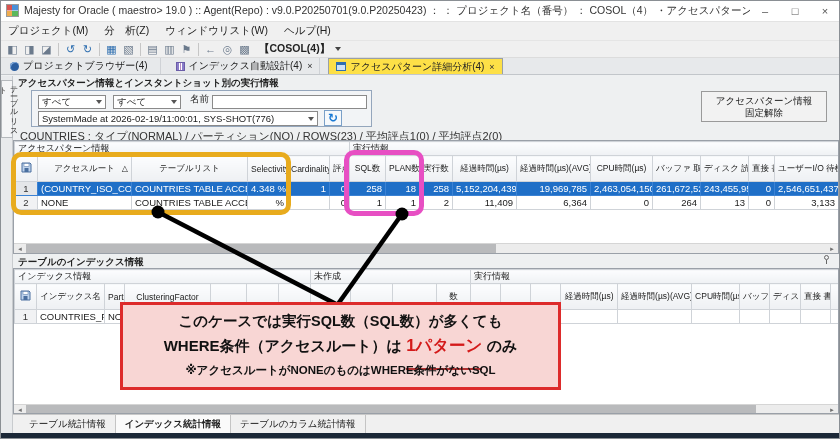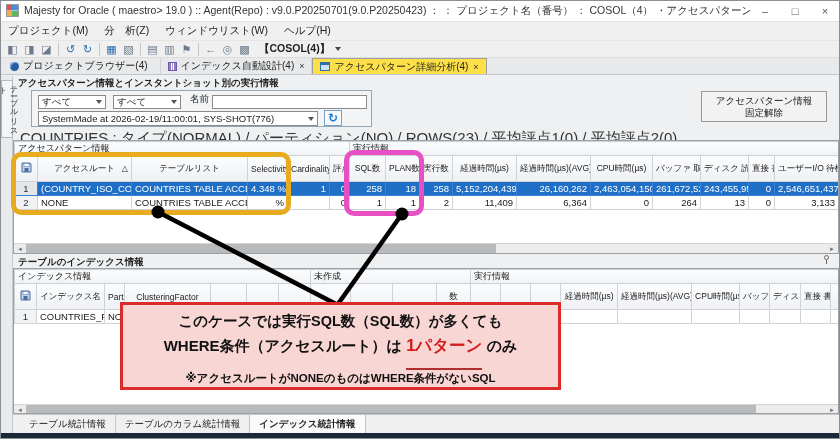--- a/index.html
+++ b/index.html
@@ -22,36 +22,36 @@
 
   
   .toolbar { left:0; top:40px; width:840px; height:18px; background:#f0f0f0; border-top:1px solid #e5e5e5; border-bottom:1px solid #dcdcdc; display:flex; align-items:center; padding-left:4px; }
   .tbi { width:17px; height:15px; display:flex; align-items:center; justify-content:center; font-size:11px; color:#6b7a8c; }
   .tbi.blue { color:#2f6fb0; }
   .tsep { width:1px; height:13px; background:#c6c6c6; margin:0 3px; }
   .ctx { font-size:10.5px; font-weight:bold; color:#222; margin-left:6px; }
   .caret { width:0; height:0; border-left:3px solid transparent; border-right:3px solid transparent; border-top:4px solid #444; margin-left:5px; }
 
   
-  .tabbar { left:0; top:58px; width:840px; height:17px; background:#e7e9eb; border-bottom:1px solid #c2c6ca; display:flex; align-items:flex-start; padding-left:3px; }
+  .tabbar { left:0; top:58px; width:840px; height:17px; background:#e7e9eb; border-bottom:1px solid #c2c6ca; display:flex; align-items:flex-start; padding-left:3px;gap:8px; }
   .tab { height:16px; display:flex; align-items:center; padding:0 7px; font-size:10px; color:#222; border-right:1px solid #cfd2d6; }
   .tab.active { background:#fde047; border:1px solid #9aa0a6; border-bottom:none; }
   .ticon { margin-right:4px; display:inline-block; }
   .ticon1 { width:9px; height:9px; border-radius:50%; background:#2a5d9f; box-shadow:inset 1px 1px 0 #7da7d9; }
   .ticon2 { width:9px; height:9px; border:1px solid #6a5da8; background:linear-gradient(90deg,#8a7cc8 30%,#fff 30%,#fff 36%,#b48ac0 36%,#b48ac0 64%,#fff 64%,#fff 70%,#8a7cc8 70%); }
   .ticon3 { width:10px; height:9px; border:1px solid #2f6fb0; border-top:3px solid #2f6fb0; background:linear-gradient(90deg,#cfe2f5 45%,#2f6fb0 45%,#2f6fb0 55%,#cfe2f5 55%); }
   .tclose { margin-left:5px; font-size:9px; color:#333; }
 
   
   .sidestrip { left:0; top:76px; width:13px; height:363px; background:#e8eaec; border-right:1px solid #c8cbce; }
   .vtab { left:1px; top:80px; width:12px; height:58px; background:#f4f5f6; border:1px solid #b4b8bc; font-size:8px; color:#333; writing-mode:vertical-rl; text-orientation:upright; display:flex; align-items:center; justify-content:center; letter-spacing:1px; }
 
   
   .sechdr { font-size:9.5px; color:#222;font-weight:bold; }
-  .caption { font-size:15px; color:#333; }
+  .caption { font-size:11px; color:#333; }
 
   
   .filterbox { left:31px; top:90px; width:341px; height:37px; border:1px solid #94a6bc; background:#f2f4f6; }
   .select { position:absolute; background:#fff; border:1px solid #8a8a8a; font-size:9.5px; display:flex; align-items:center; padding:0 3px; }
   .select .sval { flex:1; overflow:hidden; white-space:nowrap; }
   .dn { width:0; height:0; border-left:3px solid transparent; border-right:3px solid transparent; border-top:4px solid #555; }
   .inlabel { position:absolute; font-size:9.5px; color:#222; }
   .tinput { position:absolute; background:#fff; border:1px solid #8a8a8a; font-size:9.5px; padding:0 2px; font-family:inherit; }
   .refreshbtn { position:absolute; width:18px; height:16px; background:#f6f9fc; border:1px solid #7aa0c8; color:#1a7ad4; font-size:12px; font-weight:bold; display:flex; align-items:center; justify-content:center; }
   .pinbtn { left:701px; top:91px; width:126px; height:31px; background:#f2f2f2; border:1px solid #9a9a9a; font-size:9.5px; color:#222; display:flex; flex-direction:column; align-items:center; justify-content:center; line-height:1.25; }
@@ -84,21 +84,21 @@
   .hl { position:absolute; border-radius:10px; z-index:40; pointer-events:none; }
   .hl.yellow { left:11px; top:152px; width:280px; height:63px; border:5px solid #e8ab1d; }
   .hl.pink { left:344px; top:150px; width:80px; height:66px; border:5px solid #e74fc3; }
   svg.lines { position:absolute; left:0; top:0; z-index:45; pointer-events:none; }
 
   
   .note { left:120px; top:302px; width:441px; height:88px; background:#f8d6d4; border:3px solid #dd2b2b; z-index:50; text-align:center; padding-top:7px; }
   .note .l1 { font-size:14.5px; font-weight:bold; color:#111; }
   .note .l2 { font-size:15px; font-weight:bold; color:#111; margin-top:4px; }
   .note .em { color:#d41a1a; font-size:16.5px; border-bottom:2.5px solid #b03030; padding-bottom:14px; }
-  .note .l3 { font-size:11.5px; font-weight:bold; color:#111; margin-top:14px; }
+  .note .l3 { font-size:11.5px; font-weight:bold; color:#111; margin-top:6px; }
 
   
   .pinicon { display:flex; flex-direction:column; align-items:center; }
   .pinicon .head { width:5px; height:5px; border:1.5px solid #666; border-radius:50%; }
   .pinicon .stem { width:1.5px; height:4px; background:#666; }
 
   
   .btabs { left:13px; top:414px; width:827px; height:19px; background:#f0f0f0; border-top:1px solid #c8c8c8; display:flex; align-items:stretch; padding-left:7px; }
   .btab { display:flex; align-items:center; padding:0 9px; font-size:9.5px; color:#222; border-right:1px solid #c4c4c4; }
   .btab.active { font-weight:bold; background:#fafafa; }
@@ -252,21 +252,21 @@
       <td class="numcell">1</td>
       <td>(COUNTRY_ISO_CODE, =)</td>
       <td>COUNTRIES TABLE ACCESS FULL</td>
       <td class="num">4.348 %</td>
       <td class="num">1</td>
       <td class="num">0</td>
       <td class="num">258</td>
       <td class="num">18</td>
       <td class="num">258</td>
       <td class="num">5,152,204,439</td>
-      <td class="num">26,160,262</td>
+      <td class="num">19,969,785</td>
       <td class="num">2,463,054,150</td>
       <td class="num">261,672,522</td>
       <td class="num">243,455,959</td>
       <td class="num">0</td>
       <td class="num">2,546,651,437</td>
     </tr>
     <tr>
       <td class="numcell">2</td>
       <td>NONE</td>
       <td>COUNTRIES TABLE ACCESS FULL</td>
@@ -409,17 +409,17 @@
 <div class="abs note">
   <div class="l1">このケースでは実行SQL数（SQL数）が多くても</div>
   <div class="l2">
     <span>WHERE条件（アクセスルート）は </span><span class="em">1パターン</span><span> のみ</span>
   </div>
   <div class="l3">※アクセスルートがNONEのものはWHERE条件がないSQL</div>
 </div>
 
 <div class="abs btabs">
   <span class="btab">テーブル統計情報</span>
+  <span class="btab active">インデックス統計情報</span>
   <span class="btab">テーブルのカラム統計情報</span>
-  <span class="btab active">インデックス統計情報</span>
 </div>
 <div class="abs bottomstrip"></div>
 <div class="abs winborder"></div>
 
 </body></html>

